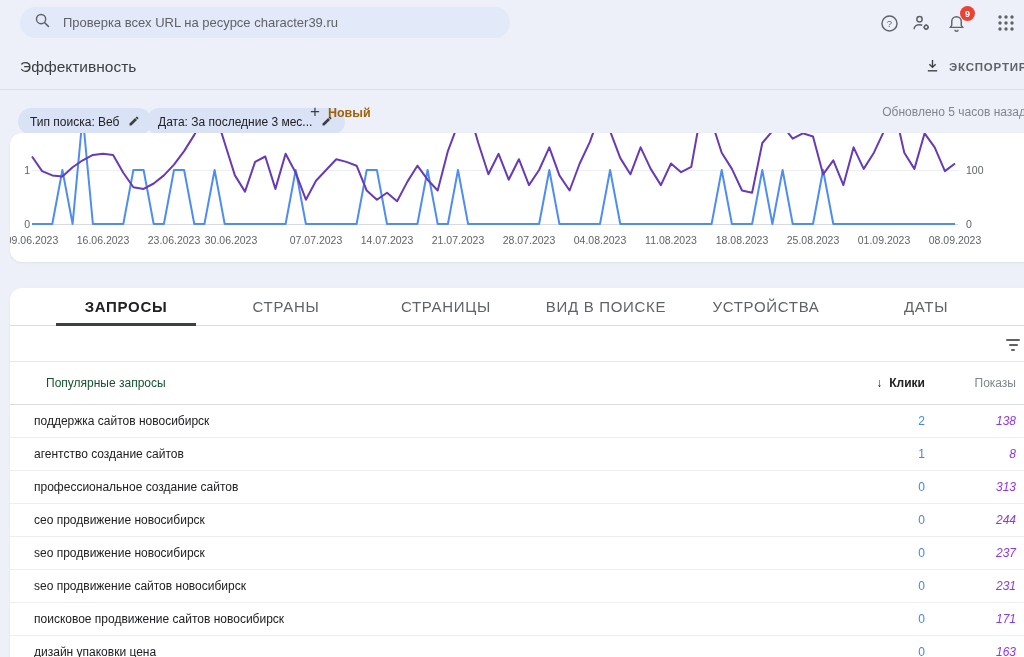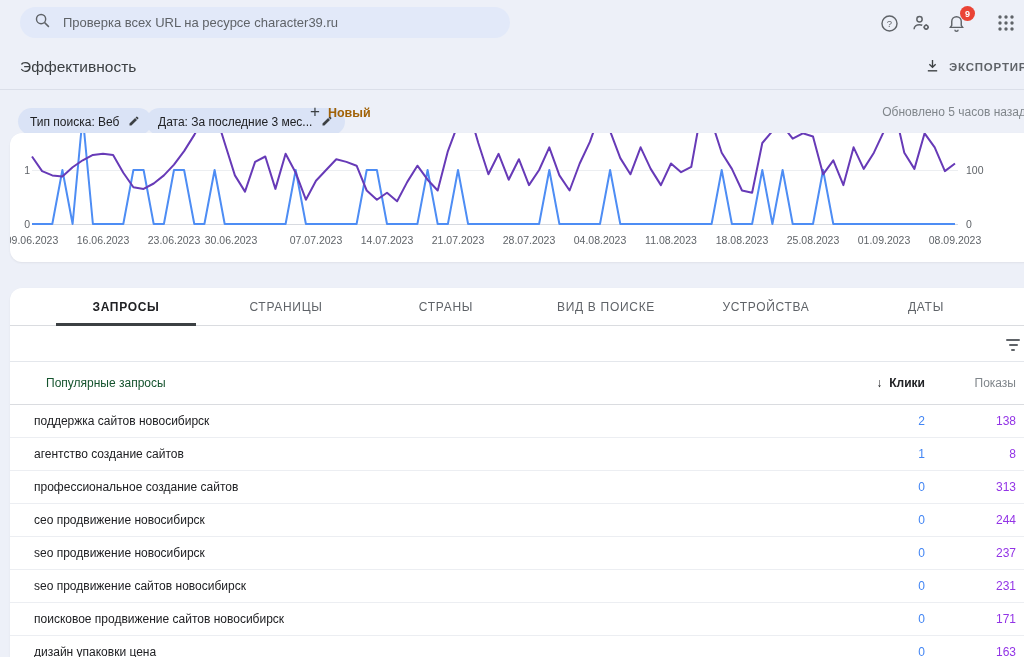--- a/index.html
+++ b/index.html
@@ -56,39 +56,39 @@
   .yr-100 { left:956px; top:31px; }
   .yr-0 { left:956px; top:85px; }
   .xlab { position:absolute; top:101px; transform:translateX(-50%); font-size:10.5px;
     color:#5f6368; white-space:nowrap; }
   .chart-svg { position:absolute; left:0; top:0; }
   
   .table-card { position:absolute; left:10px; top:288px; width:1040px; height:420px;
     background:#fff; border-radius:12px 12px 0 0; box-shadow:0 1px 2px rgba(60,64,67,.08); }
   .tabbar { display:flex; padding-left:36px; height:38px; border-bottom:1px solid #dadce0; }
   .tab { width:160px; display:flex; align-items:center; justify-content:center;
-    font-size:12px; letter-spacing:.7px; color:#5f6368; cursor:pointer; position:relative; }
+    font-size:15px; letter-spacing:.7px; color:#5f6368; cursor:pointer; position:relative; }
   .tab.active { color:#202124; font-weight:bold; }
   .tab.active::after { content:""; position:absolute; left:10px; right:10px; bottom:-1px;
     height:3px; background:#3c4043; }
   .filter-row { position:relative; height:36px; border-bottom:1px solid #e4e7ec; }
   .filter-ic { position:absolute; right:28px; top:10px; width:18px; height:16px;
     display:flex; flex-direction:column; align-items:center; gap:3px; padding-top:3px; cursor:pointer; }
   .filter-ic i { display:block; height:2px; background:#5f6368; border-radius:1px; }
   .f1 { width:14px; } .f2 { width:9px; } .f3 { width:4px; }
   .thead { position:relative; height:43px; border-bottom:1px solid #dadce0; }
   .th-q { position:absolute; left:36px; top:0; line-height:43px; font-size:12px; color:#14532d; }
   .th-c { position:absolute; right:125px; top:0; line-height:43px; font-size:12px; color:#202124;
     font-weight:bold; cursor:pointer; }
   .th-c .arr { font-weight:normal; font-size:12px; color:#202124; margin-right:7px; }
   .th-i { position:absolute; right:34px; top:0; line-height:43px; font-size:12px; color:#80868b; cursor:pointer;margin-left:36px; }
   .trow { position:relative; height:33px; border-bottom:1px solid #eceef2; cursor:pointer; }
   .td-q { position:absolute; left:24px; top:0; line-height:33px; font-size:12px; color:#202124; }
   .td-c { position:absolute; right:125px; top:0; line-height:33px; font-size:12px; color:#4285f4; }
-  .td-i { position:absolute; right:34px; top:0; line-height:33px; font-size:12px; color:#9334e6; }
+  .td-i { position:absolute; right:34px; top:0; line-height:33px; font-size:12px; color:#9334e6;font-style:italic; }
 </style>
 </head>
 <body>
 
 <div class="topbar">
   <div class="search-pill">
     <span>
       <svg width="17" height="17" viewBox="0 0 24 24">
           <circle cx="10" cy="10" r="6.5" fill="none" stroke="#5f6368" stroke-width="2"></circle>
           <line x1="15" y1="15" x2="21" y2="21" stroke="#5f6368" stroke-width="2"></line>
@@ -191,22 +191,22 @@
     </div>
   <svg class="chart-svg" width="1040" height="129" viewBox="0 0 1040 129">
       <polyline points="22.0,91.0 32.1,91.0 42.3,91.0 52.4,37.0 62.6,91.0 72.7,-17.0 82.9,91.0 93.0,91.0 103.1,91.0 113.3,91.0 123.4,37.0 133.6,37.0 143.7,91.0 153.9,91.0 164.0,37.0 174.1,37.0 184.3,91.0 194.4,91.0 204.6,37.0 214.7,91.0 224.9,91.0 235.0,91.0 245.1,91.0 255.3,91.0 265.4,91.0 275.6,91.0 285.7,37.0 295.9,91.0 306.0,91.0 316.1,91.0 326.3,91.0 336.4,91.0 346.6,91.0 356.7,37.0 366.9,37.0 377.0,91.0 387.1,91.0 397.3,91.0 407.4,91.0 417.6,37.0 427.7,91.0 437.9,91.0 448.0,37.0 458.1,91.0 468.3,91.0 478.4,91.0 488.6,91.0 498.7,91.0 508.9,91.0 519.0,91.0 529.1,91.0 539.3,37.0 549.4,91.0 559.6,91.0 569.7,91.0 579.9,91.0 590.0,91.0 600.1,37.0 610.3,91.0 620.4,91.0 630.6,91.0 640.7,91.0 650.9,91.0 661.0,91.0 671.1,91.0 681.3,91.0 691.4,91.0 701.6,91.0 711.7,37.0 721.9,91.0 732.0,91.0 742.1,91.0 752.3,37.0 762.4,91.0 772.6,37.0 782.7,91.0 792.9,91.0 803.0,91.0 813.1,37.0 823.3,91.0 833.4,91.0 843.6,91.0 853.7,91.0 863.9,91.0 874.0,91.0 884.1,91.0 894.3,91.0 904.4,91.0 914.6,91.0 924.7,91.0 934.9,91.0 945.0,91.0" fill="none" stroke="#4e8df4" stroke-width="2" stroke-linejoin="round"></polyline>
       <polyline points="22.0,23.5 32.1,38.1 42.3,42.4 52.4,43.5 62.6,34.3 72.7,27.3 82.9,21.9 93.0,20.8 103.1,21.9 113.3,39.7 123.4,54.3 133.6,55.9 143.7,50.5 153.9,42.4 164.0,31.6 174.1,18.1 184.3,1.9 194.4,-17.0 204.6,-22.4 214.7,10.0 224.9,42.4 235.0,58.6 245.1,28.9 255.3,23.5 265.4,55.9 275.6,20.8 285.7,39.7 295.9,66.7 306.0,47.8 316.1,37.0 326.3,26.2 336.4,28.9 346.6,32.7 356.7,57.5 366.9,66.7 377.0,59.7 387.1,68.3 397.3,48.9 407.4,32.7 417.6,46.7 427.7,57.5 437.9,18.1 448.0,-8.9 458.1,-25.1 468.3,10.0 478.4,41.3 488.6,20.8 498.7,46.7 508.9,26.2 519.0,52.1 529.1,37.0 539.3,14.3 549.4,42.4 559.6,57.5 569.7,30.5 579.9,8.9 590.0,-19.7 600.1,-1.9 610.3,25.1 620.4,41.3 630.6,14.3 640.7,35.9 650.9,52.1 661.0,30.5 671.1,39.2 681.3,33.8 691.4,-22.4 701.6,-11.6 711.7,19.7 721.9,35.9 732.0,57.5 742.1,59.7 752.3,10.0 762.4,-1.9 772.6,-7.3 782.7,5.7 792.9,0.3 803.0,3.5 813.1,41.3 823.3,27.3 833.4,52.1 843.6,14.3 853.7,35.9 863.9,19.7 874.0,-1.9 884.1,-25.1 894.3,19.7 904.4,35.9 914.6,0.3 924.7,14.3 934.9,38.1 945.0,30.5" fill="none" stroke="#673ab7" stroke-width="2" stroke-linejoin="round"></polyline>
     </svg>
 </div>
 
 <div class="table-card">
   <div class="tabbar">
       <div class="tab active">ЗАПРОСЫ</div>
+      <div class="tab">СТРАНЫ</div>
       <div class="tab">СТРАНИЦЫ</div>
-      <div class="tab">СТРАНЫ</div>
       <div class="tab">ВИД В ПОИСКЕ</div>
       <div class="tab">УСТРОЙСТВА</div>
       <div class="tab">ДАТЫ</div>
     </div>
   <div class="filter-row">
     <div class="filter-ic">
       <i class="f1"></i>
         <i class="f2"></i>
         <i class="f3"></i>
     </div>

